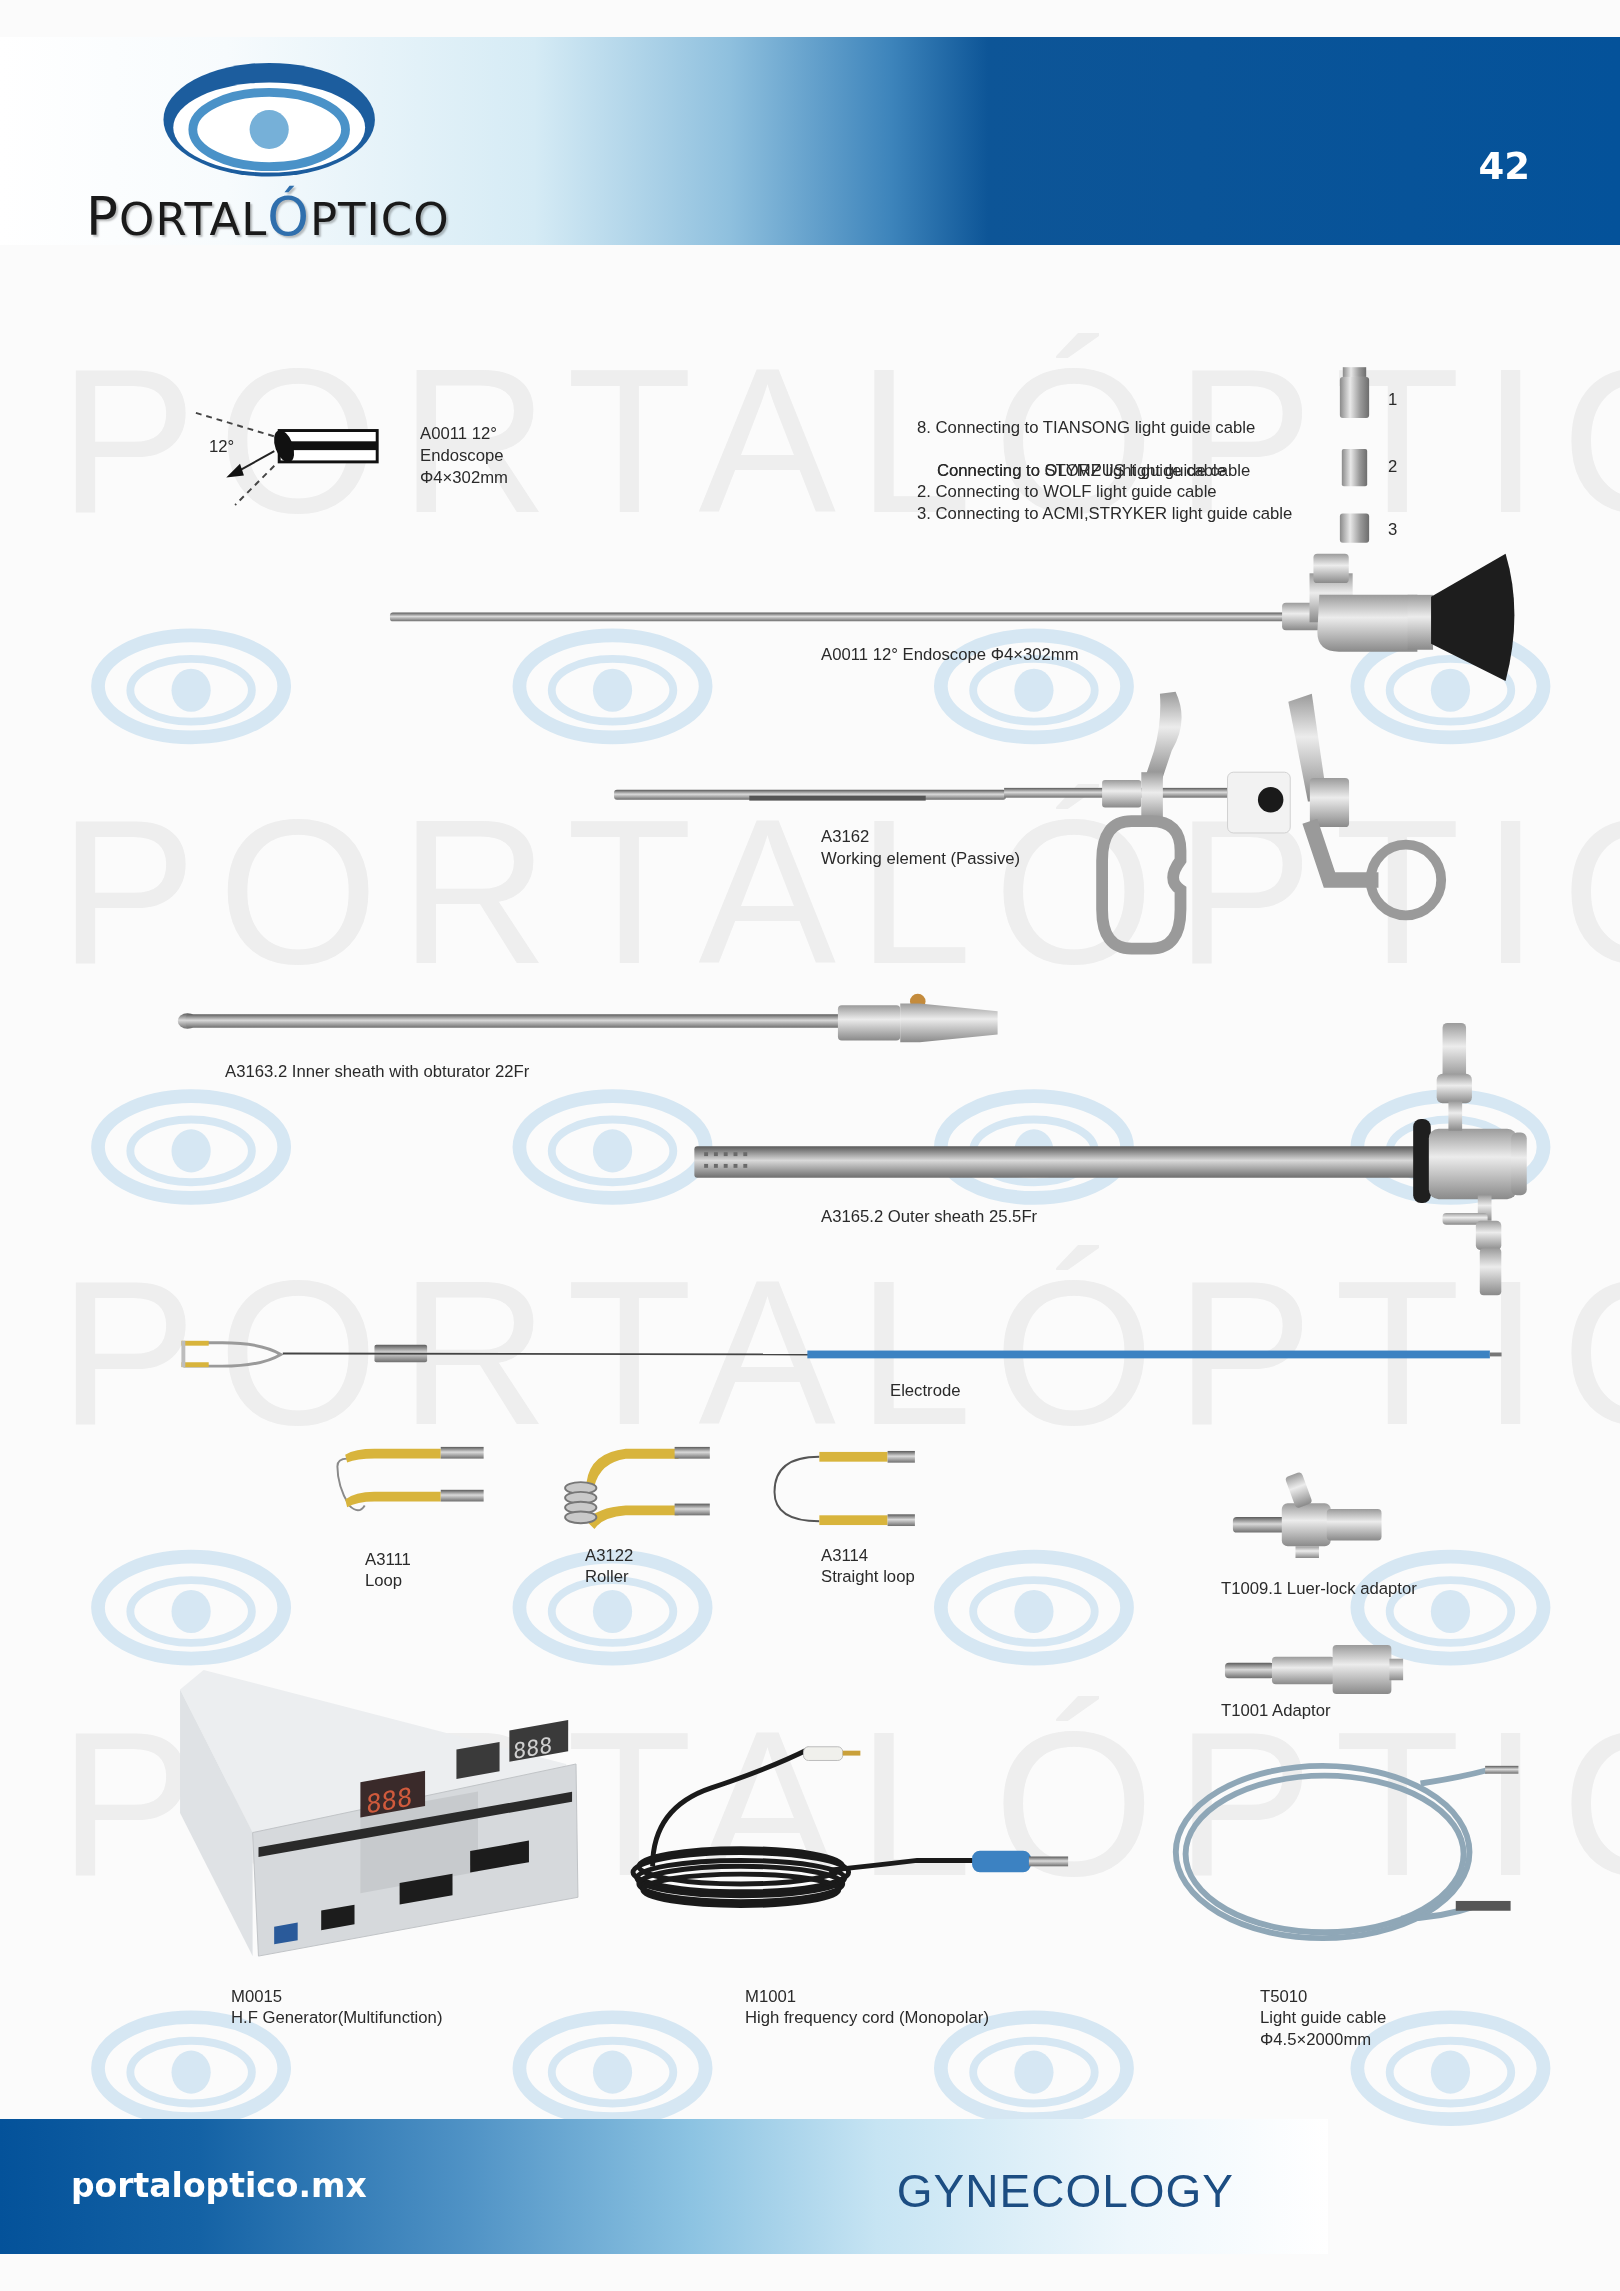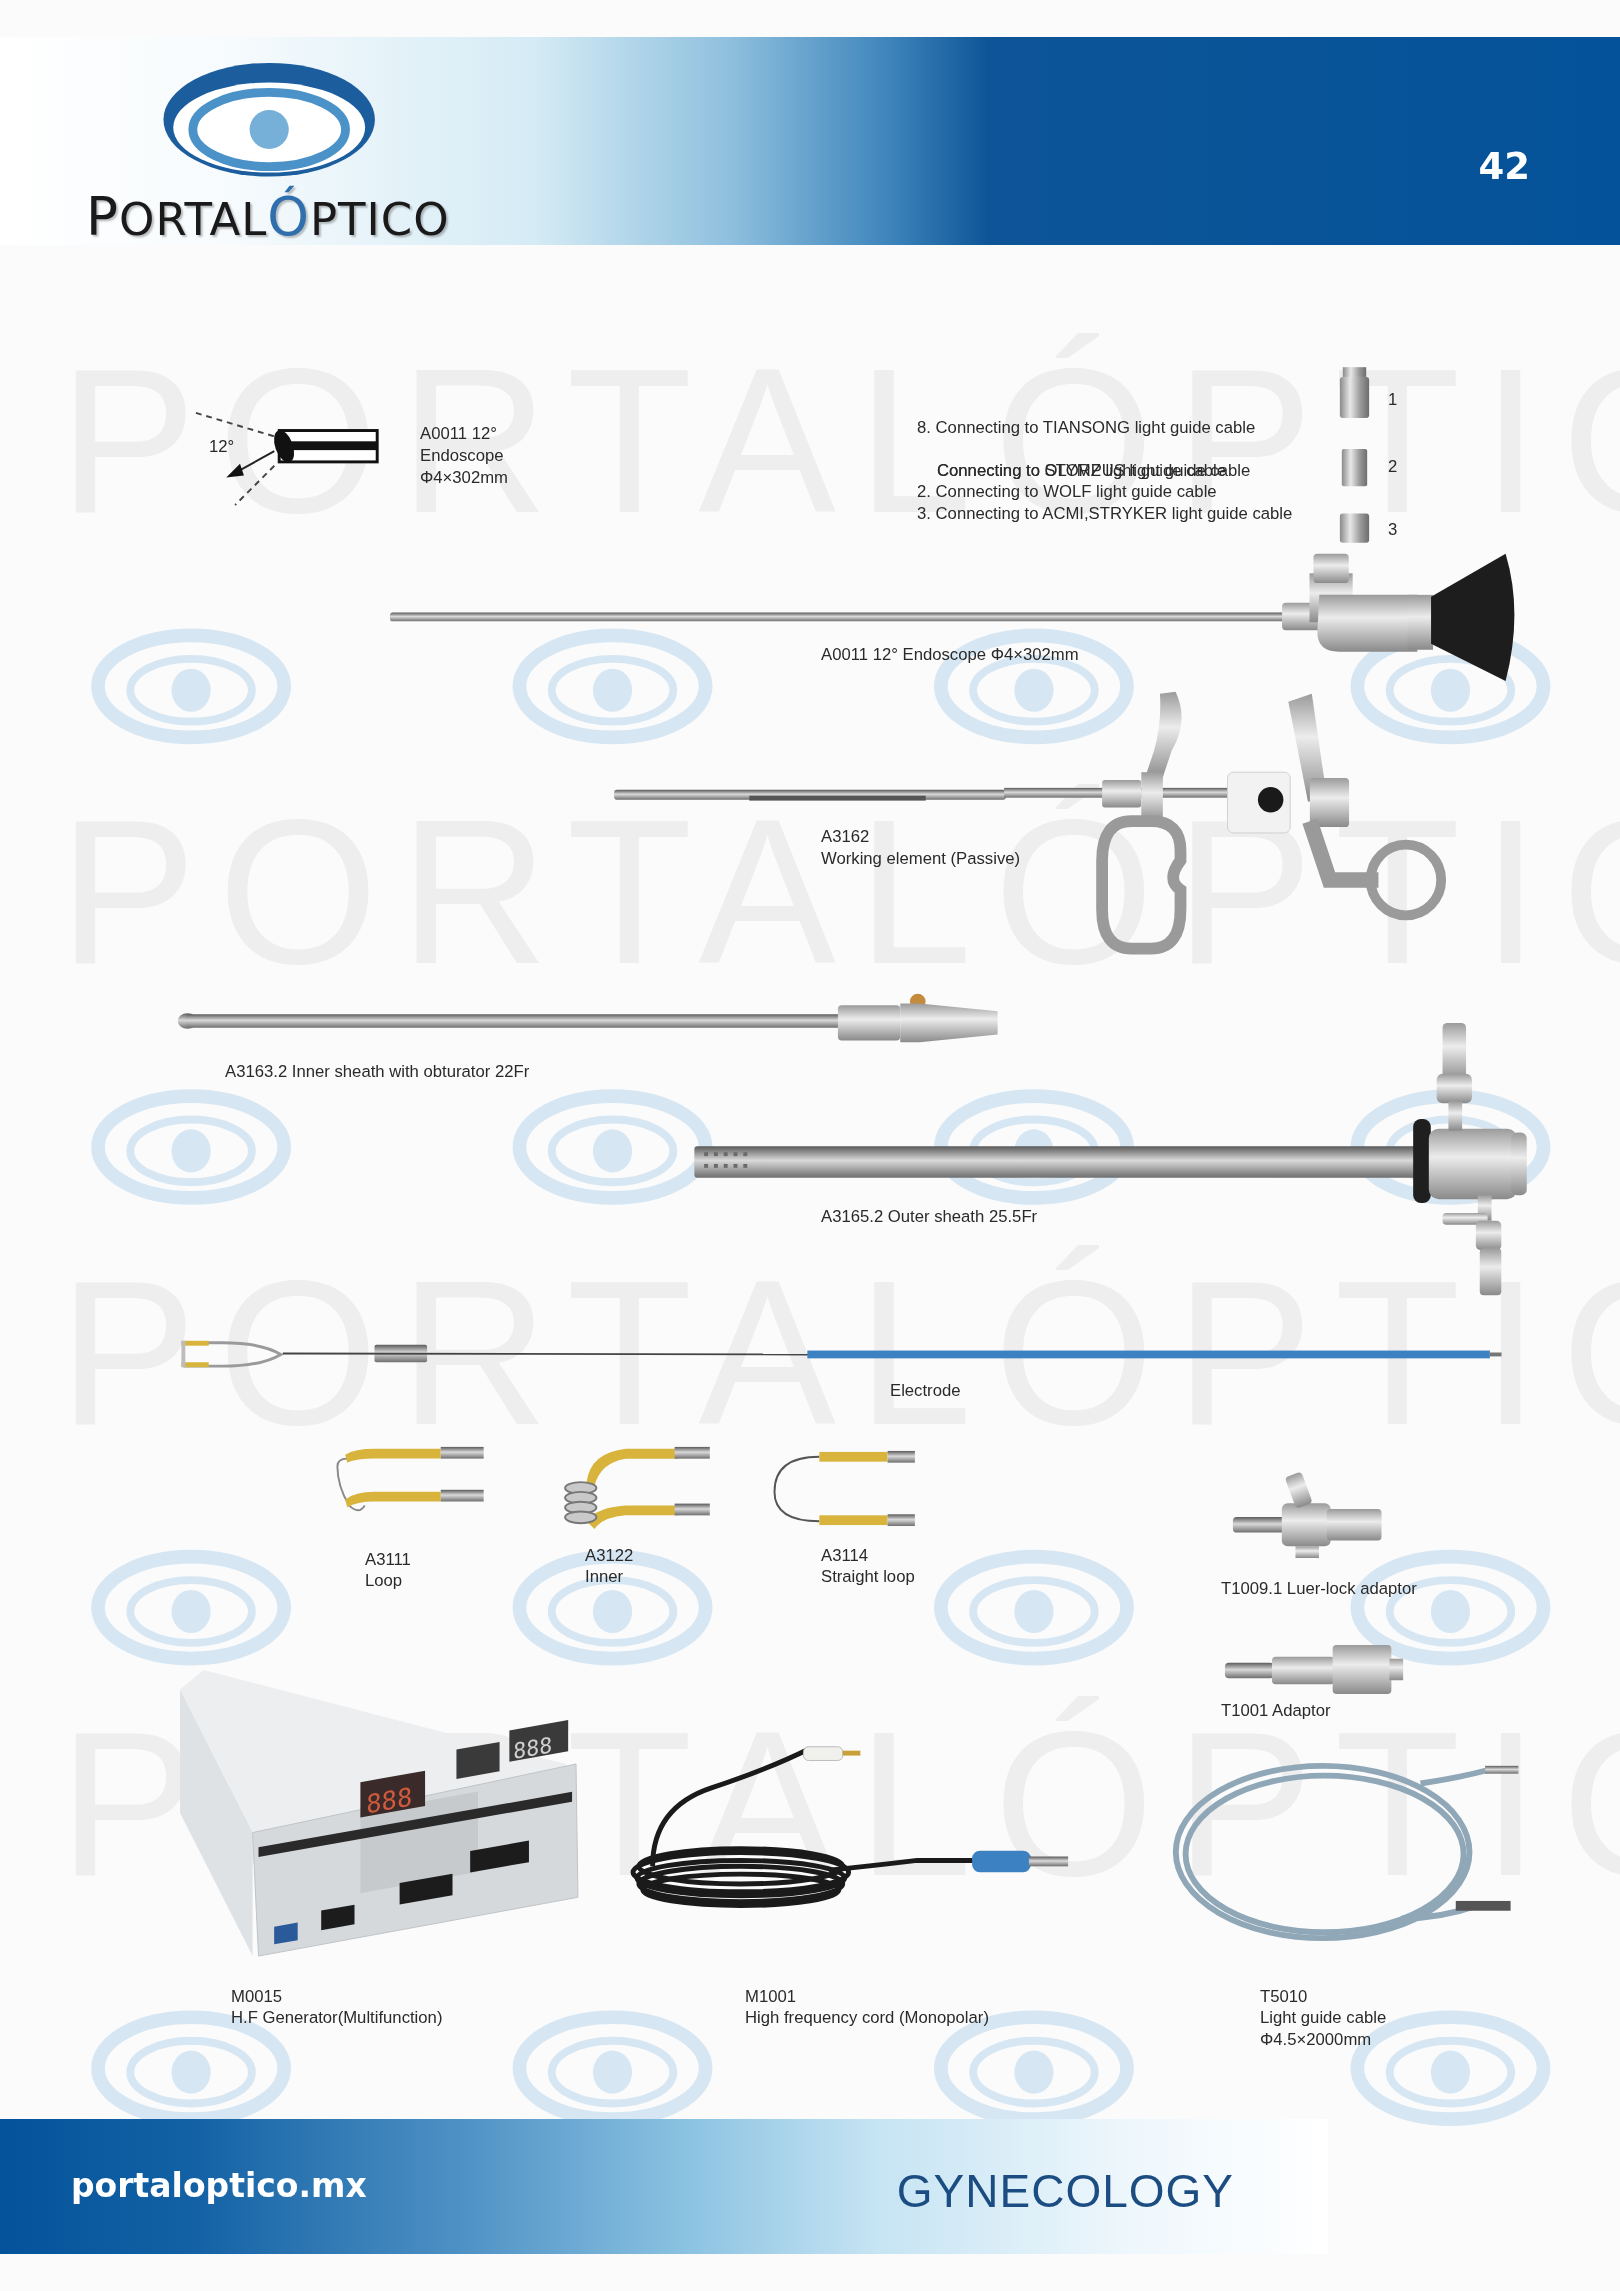--- a/index.html
+++ b/index.html
@@ -228,21 +228,21 @@
     <g fill="#c9c9c9" stroke="#777" stroke-width="2">
       <ellipse cx="24" cy="46" rx="16" ry="6"></ellipse>
         <ellipse cx="24" cy="56" rx="16" ry="6"></ellipse>
         <ellipse cx="24" cy="66" rx="16" ry="6"></ellipse>
         <ellipse cx="24" cy="76" rx="16" ry="6"></ellipse>
     </g>
     <rect x="120" y="4" width="36" height="12" fill="url(#rod)"></rect>
     <rect x="120" y="62" width="36" height="12" fill="url(#rod)"></rect>
   </svg>
   <div class="label" style="left:585px;top:1545px">A3122</div>
-  <div class="label" style="left:585px;top:1566px">Inner</div>
+  <div class="label" style="left:585px;top:1566px">Roller</div>
 
   <svg class="item" style="left:774px;top:1449px;width:157px;height:78px" viewBox="0 0 160 80">
     <path d="M46 8 q-46 0 -46 36 q0 30 46 30" fill="none" stroke="#555" stroke-width="2"></path>
     <rect x="46" y="3" width="70" height="10" fill="#d8b43c"></rect>
     <rect x="46" y="68" width="70" height="10" fill="#d8b43c"></rect>
     <rect x="116" y="2" width="28" height="12" fill="url(#rod)"></rect>
     <rect x="116" y="67" width="28" height="12" fill="url(#rod)"></rect>
   </svg>
   <div class="label" style="left:821px;top:1545px">A3114</div>
   <div class="label" style="left:821px;top:1566px">Straight loop</div>

